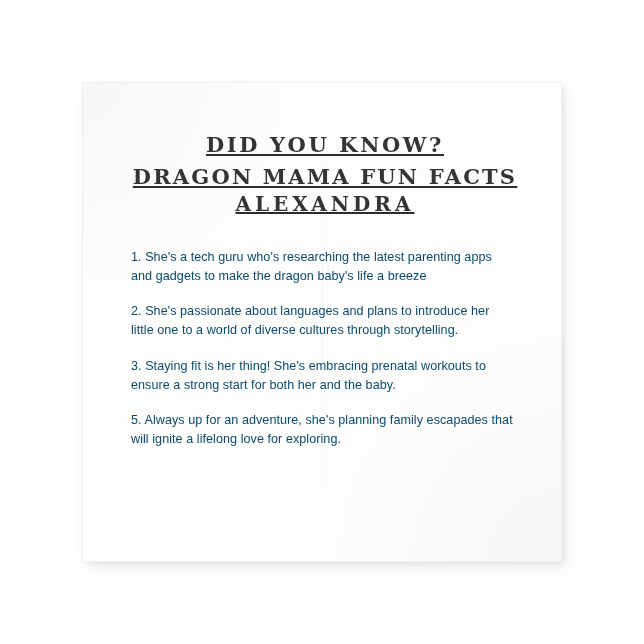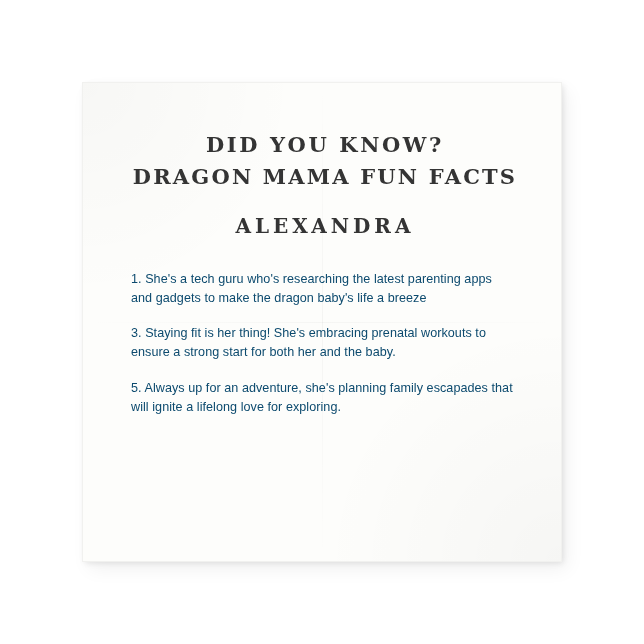--- a/index.html
+++ b/index.html
@@ -66,20 +66,21 @@
     position: absolute;
     left: 46px;
     right: 40px;
     top: 38px;
     bottom: 38px;
   }
 
   .heading-block {
     text-align: center;
     color: #2c2c2c;
+    text-decoration: underline;
   }
 
   .headline {
     font-family: "DejaVu Serif", serif;
     font-weight: bold;
     letter-spacing: 2.6px;
     font-size: 21px;
     line-height: 1.5;
     color: #343434;
     white-space: nowrap;
@@ -91,21 +92,20 @@
   .headline.line2 {
     font-size: 21px;
     letter-spacing: 2.2px;
   }
   .name {
     font-family: "DejaVu Serif", serif;
     font-weight: bold;
     letter-spacing: 4px;
     font-size: 20px;
     color: #343434;
-    margin-top: 22px;
   }
 
   .facts {
     margin-top: 32px;
     padding-left: 2px;
     padding-right: 6px;
   }
 
   .fact {
     font-family: "Liberation Sans", sans-serif;
@@ -132,20 +132,21 @@
     <div class="content">
 
       <div class="heading-block">
         <div class="headline line1">DID YOU KNOW?</div>
         <div class="headline line2">DRAGON MAMA FUN FACTS</div>
         <div class="name">ALEXANDRA</div>
       </div>
 
       <div class="facts">
         <p class="fact">1. She's a tech guru who's researching the latest parenting apps and gadgets to make the dragon baby's life a breeze</p>
+        <p class="fact">2. She's passionate about languages and plans to introduce her little one to a world of diverse cultures through storytelling.</p>
         <p class="fact">3. Staying fit is her thing! She's embracing prenatal workouts to ensure a strong start for both her and the baby.</p>
         <p class="fact">5. Always up for an adventure, she's planning family escapades that will ignite a lifelong love for exploring.</p>
       </div>
 
     </div>
   </div>
 
 </div>
 
 </body></html>

